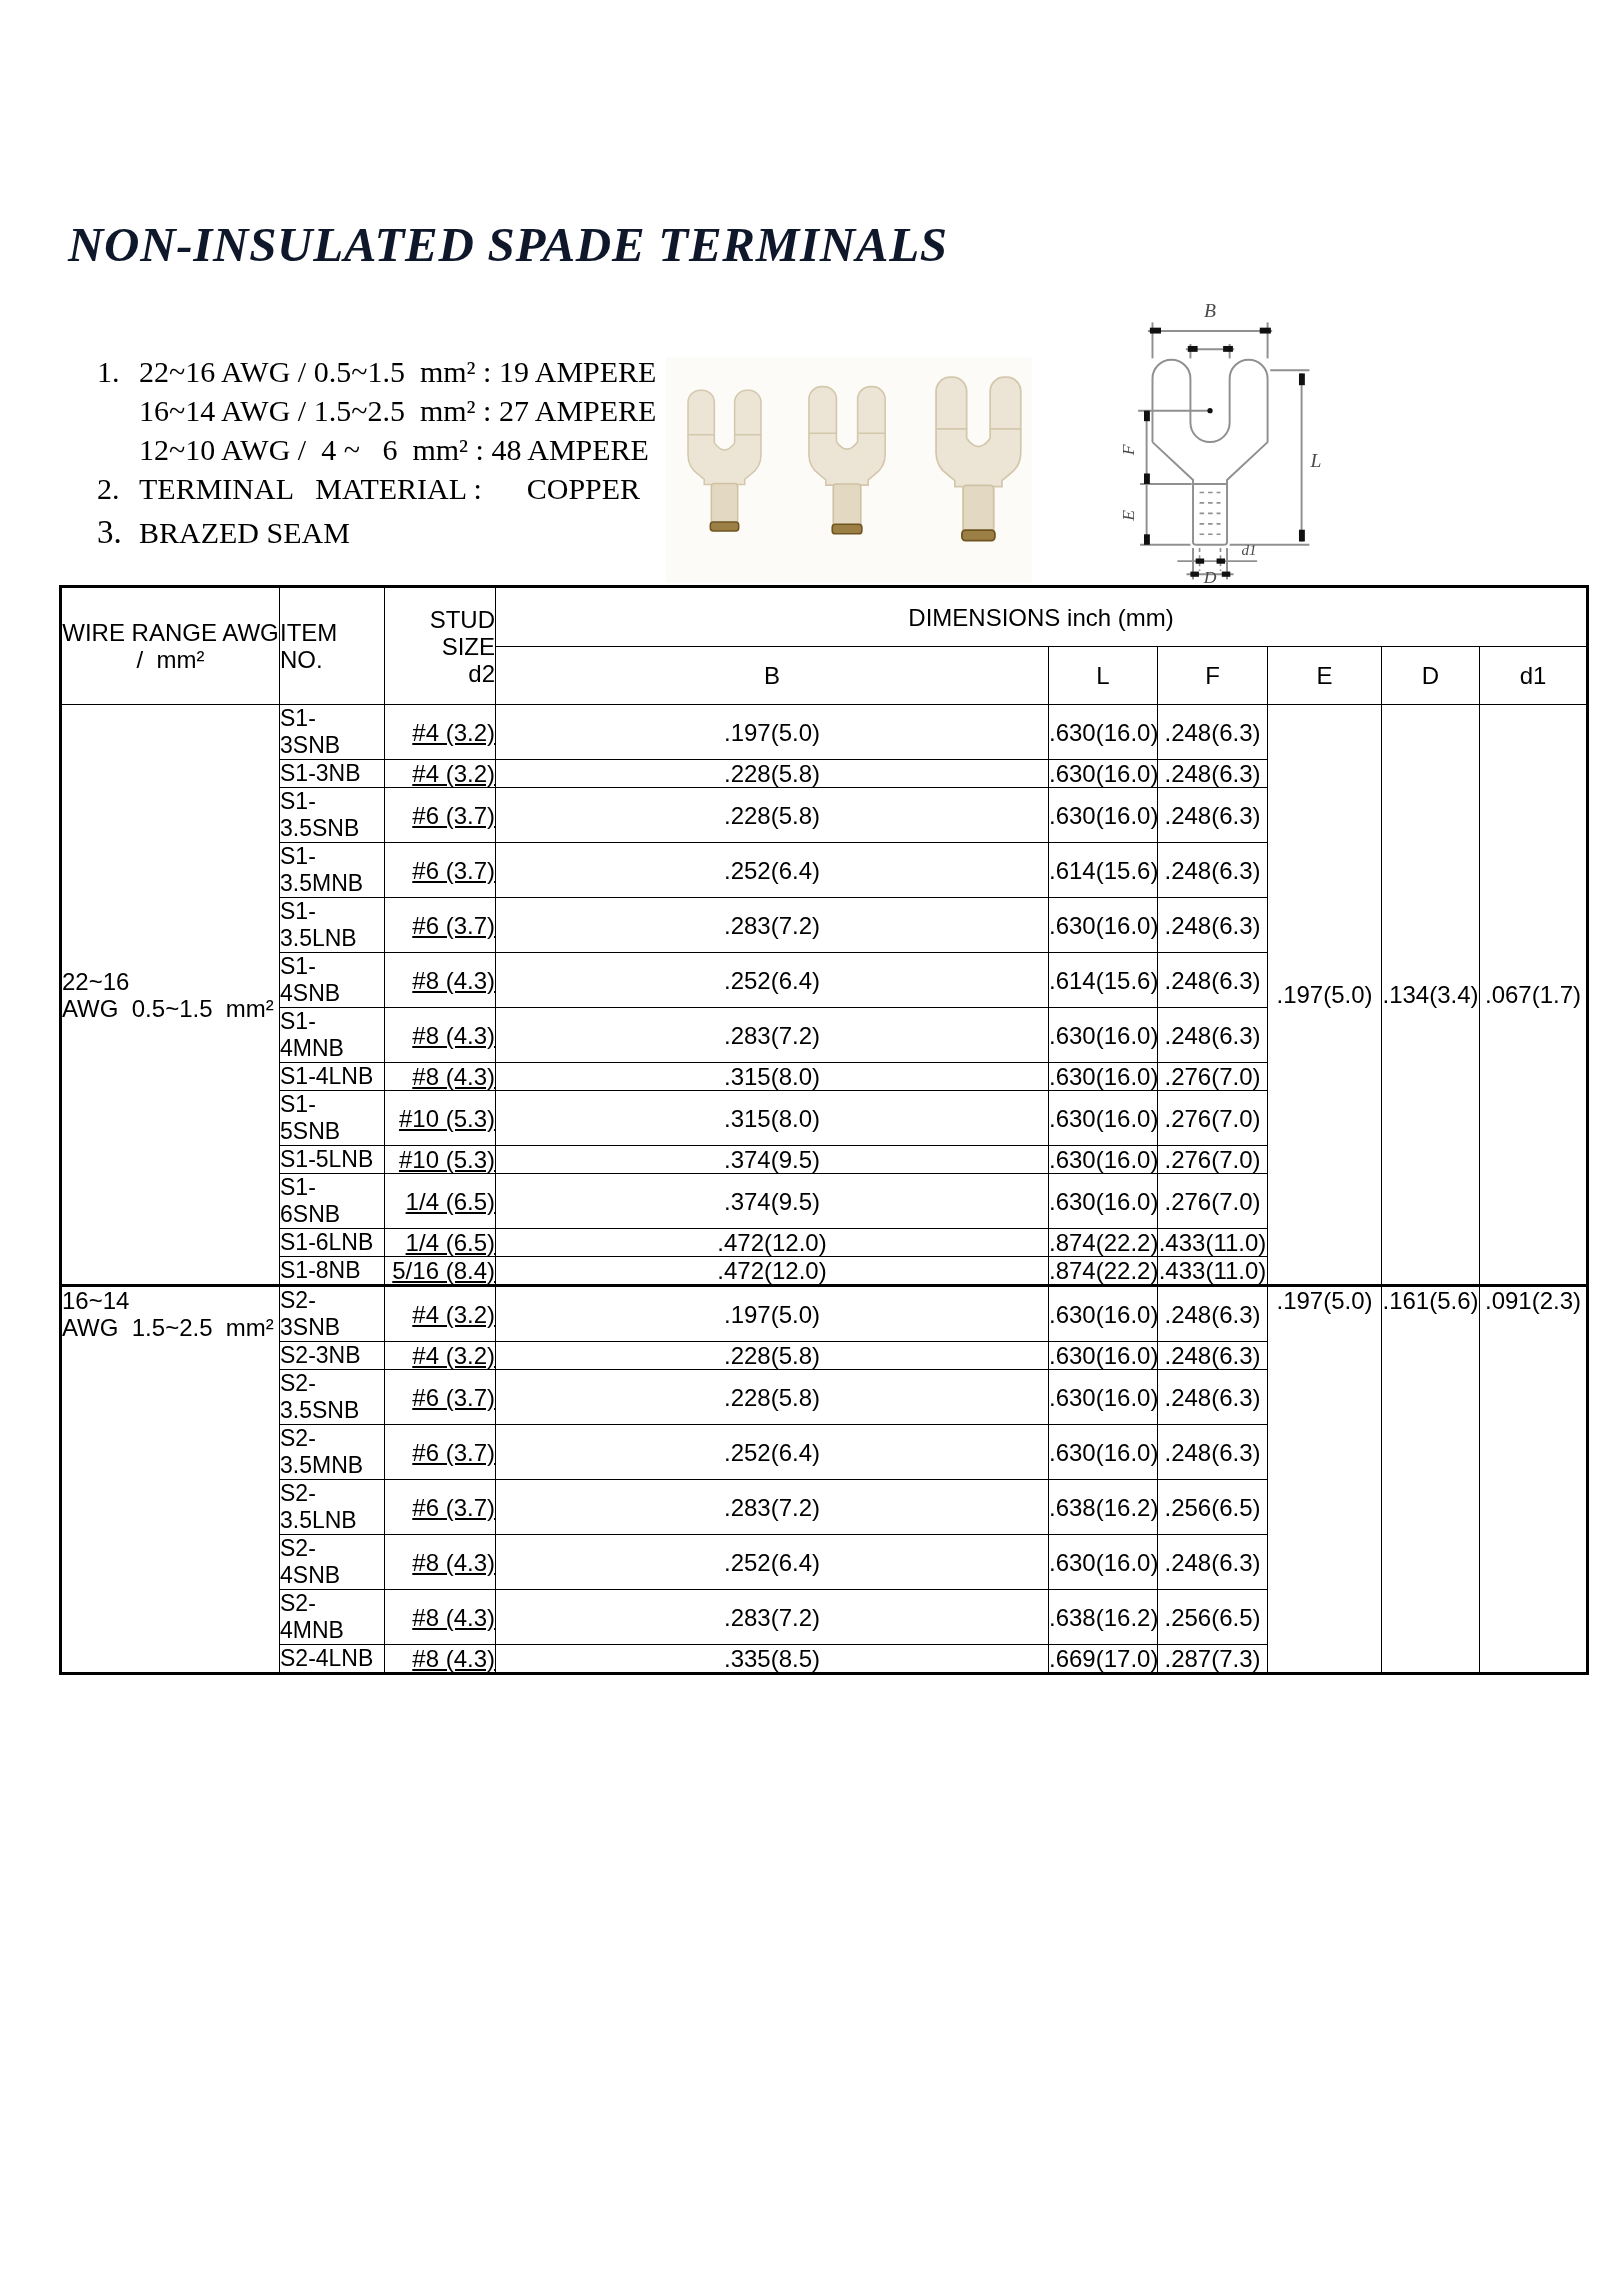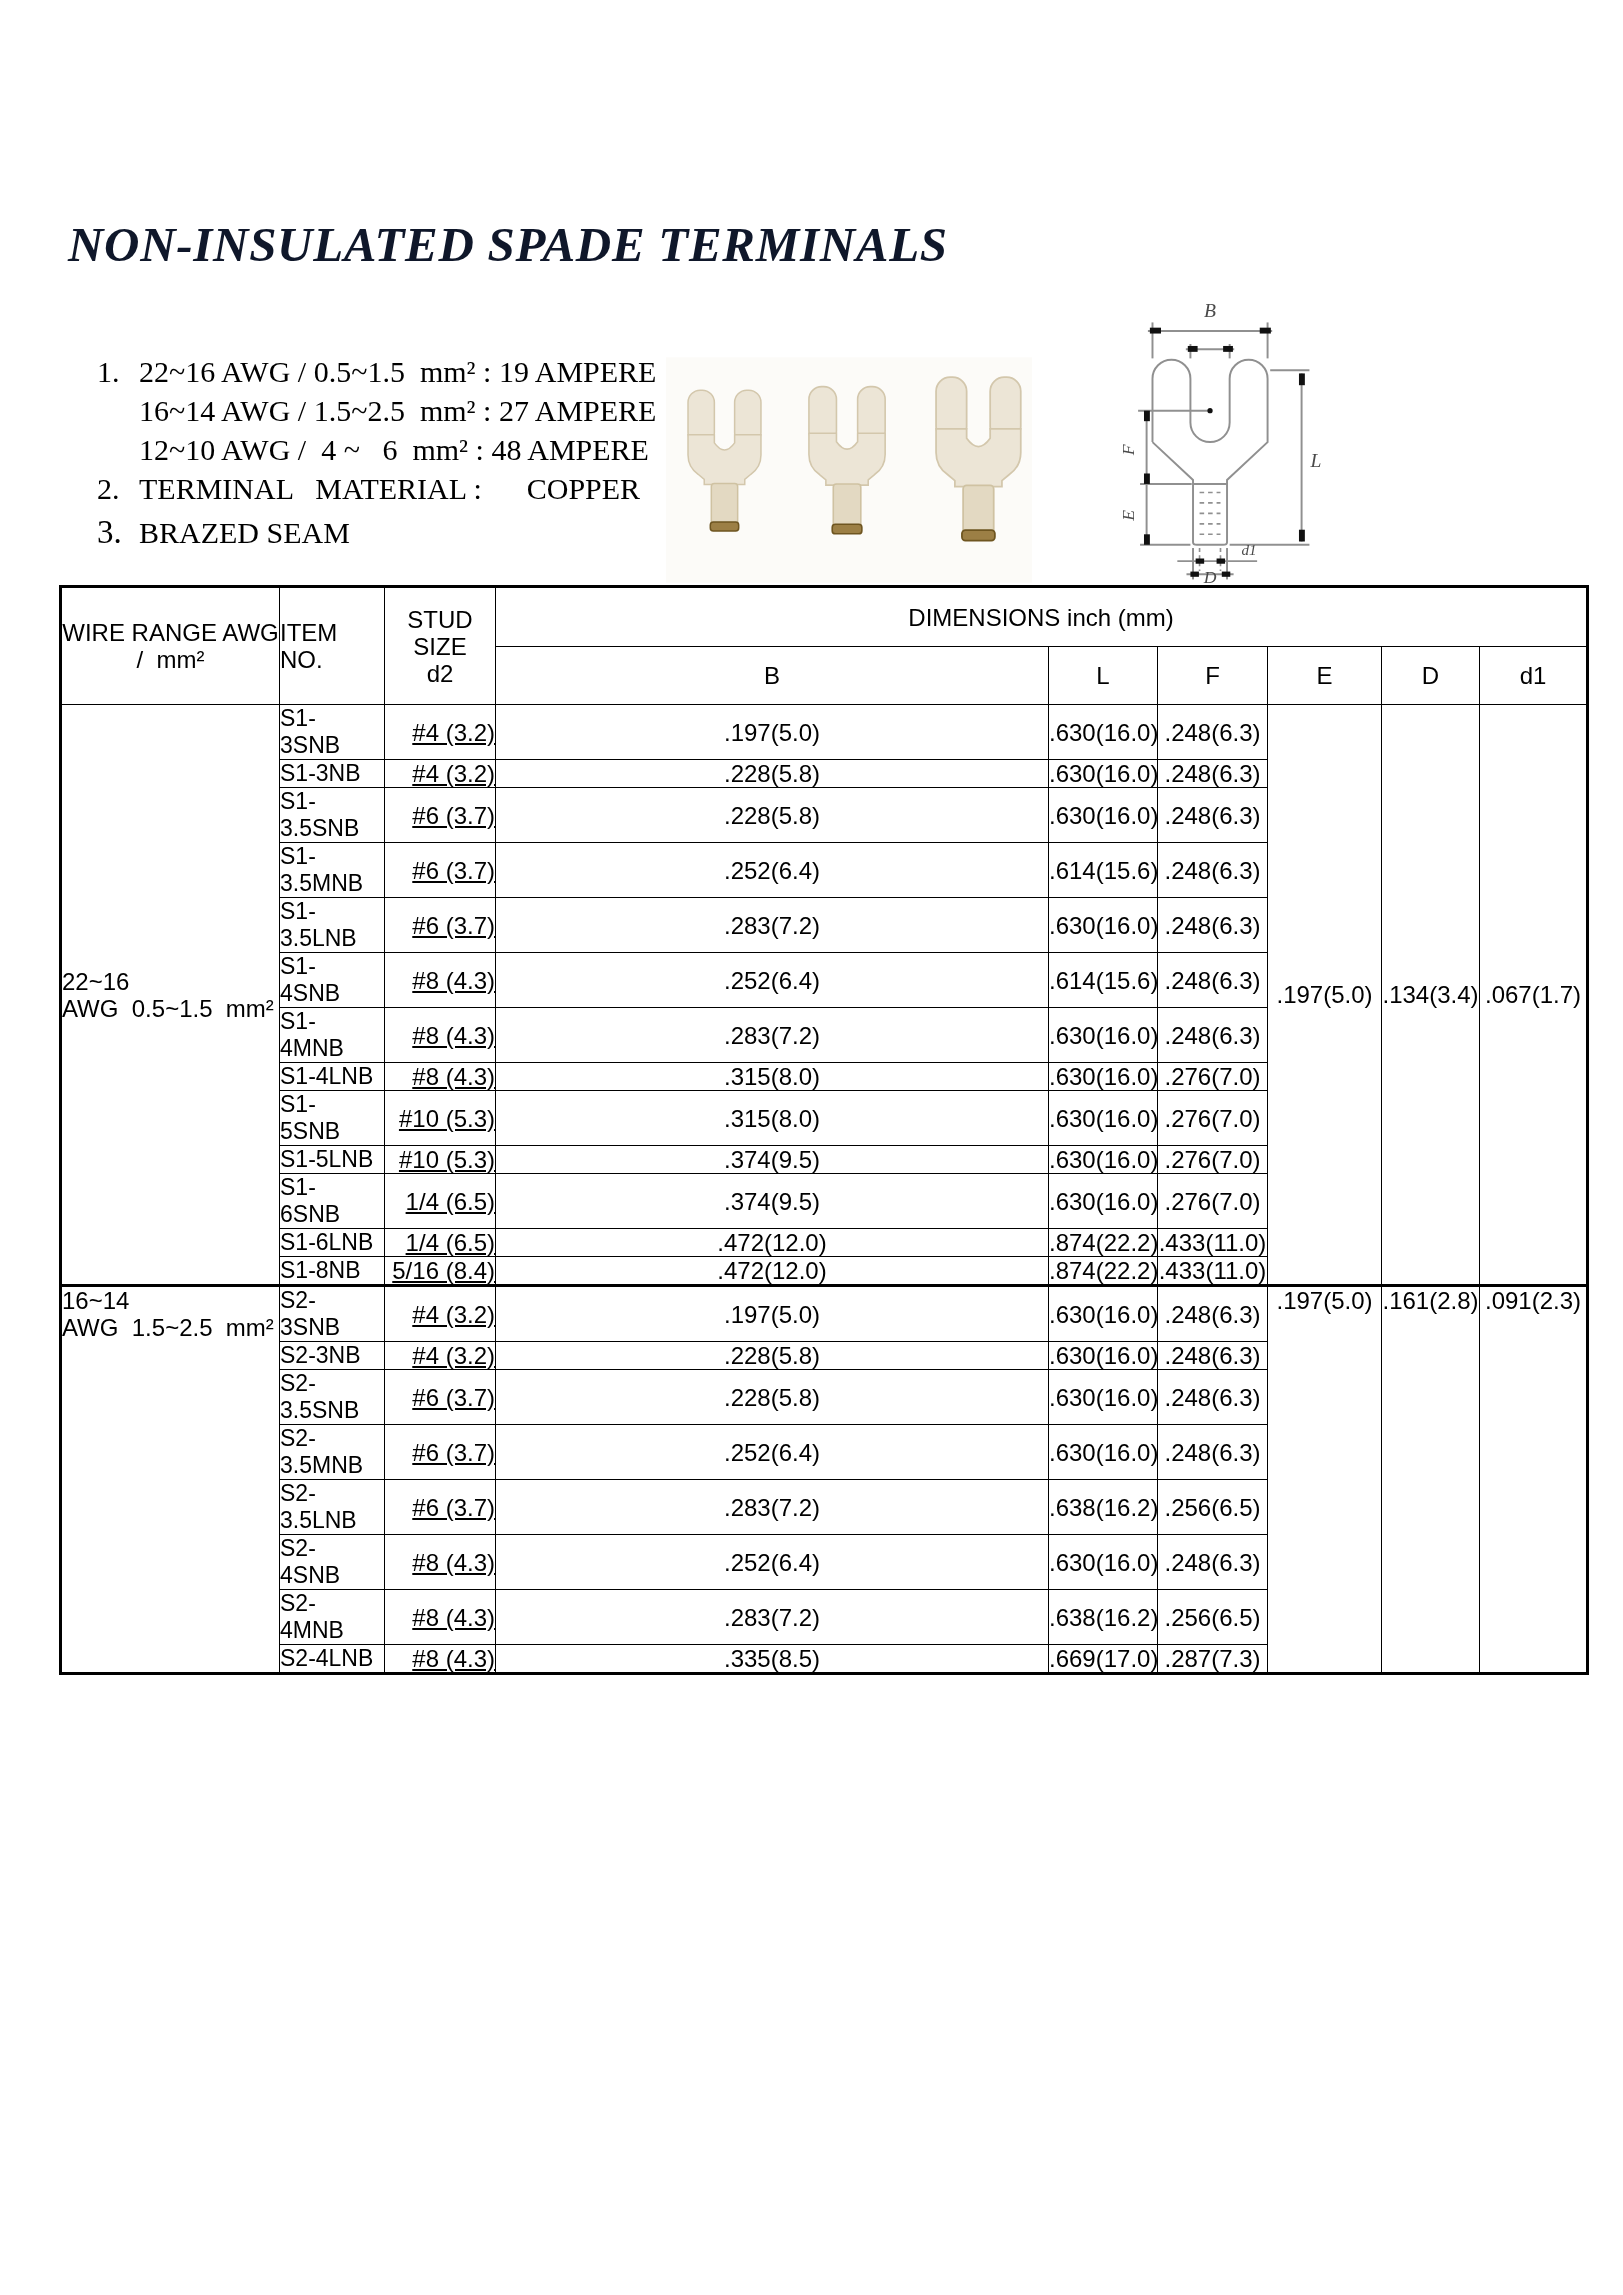--- a/index.html
+++ b/index.html
@@ -35,21 +35,21 @@
     font-size:24px;line-height:27px;
     border:3.9px solid #000;
   }
   table.dims th,table.dims td{border:1.3px solid #000;font-weight:normal;padding:0;}
   thead th{white-space:pre-wrap;}
   thead tr.h1{height:60px;}
   thead tr.h2{height:58px;}
   thead th{border-bottom-width:3.9px;}
   .th-wire{text-align:center;}
   .th-item{text-align:left;padding-left:5.2px;}
-  .th-stud{text-align:center;}
+  .th-stud{text-align:right;}
   .th-dims{text-align:center;}
   .th-sub{text-align:center;}
   tbody td{border-bottom-width:2.6px;padding:9.2px 2.6px;}
   tr.group-start td{border-top-width:3.9px;}
   .item-cell{text-align:left;padding-left:5.2px;font-size:23px;white-space:pre-wrap;}
   .stud-cell{text-align:right;padding-left:5.2px;white-space:nowrap;text-decoration:underline;}
   .num-cell{text-align:center;white-space:nowrap;padding-left:0;padding-right:0;}
   .wire-cell{text-align:left;white-space:pre-wrap;}
   .v-middle{vertical-align:middle;}
   .v-top{vertical-align:top;padding-top:13px;}
@@ -310,21 +310,21 @@
       <tr class="group-start">
         <td class="wire-cell v-top" rowspan="8">16~14
 AWG  1.5~2.5  mm²</td>
         <td class="item-cell">S2-
 3SNB</td>
         <td class="stud-cell">#4 (3.2)</td>
         <td class="num-cell">.197(5.0)</td>
         <td class="num-cell">.630(16.0)</td>
         <td class="num-cell">.248(6.3)</td>
         <td class="num-cell v-top" rowspan="8">.197(5.0)</td>
-        <td class="num-cell v-top" rowspan="8">.161(2.8)</td>
+        <td class="num-cell v-top" rowspan="8">.161(5.6)</td>
         <td class="num-cell v-top" rowspan="8">.091(2.3)</td>
       </tr>
       <tr>
         <td class="item-cell">S2-3NB</td>
         <td class="stud-cell">#4 (3.2)</td>
         <td class="num-cell">.228(5.8)</td>
         <td class="num-cell">.630(16.0)</td>
         <td class="num-cell">.248(6.3)</td>
       </tr>
       <tr>

